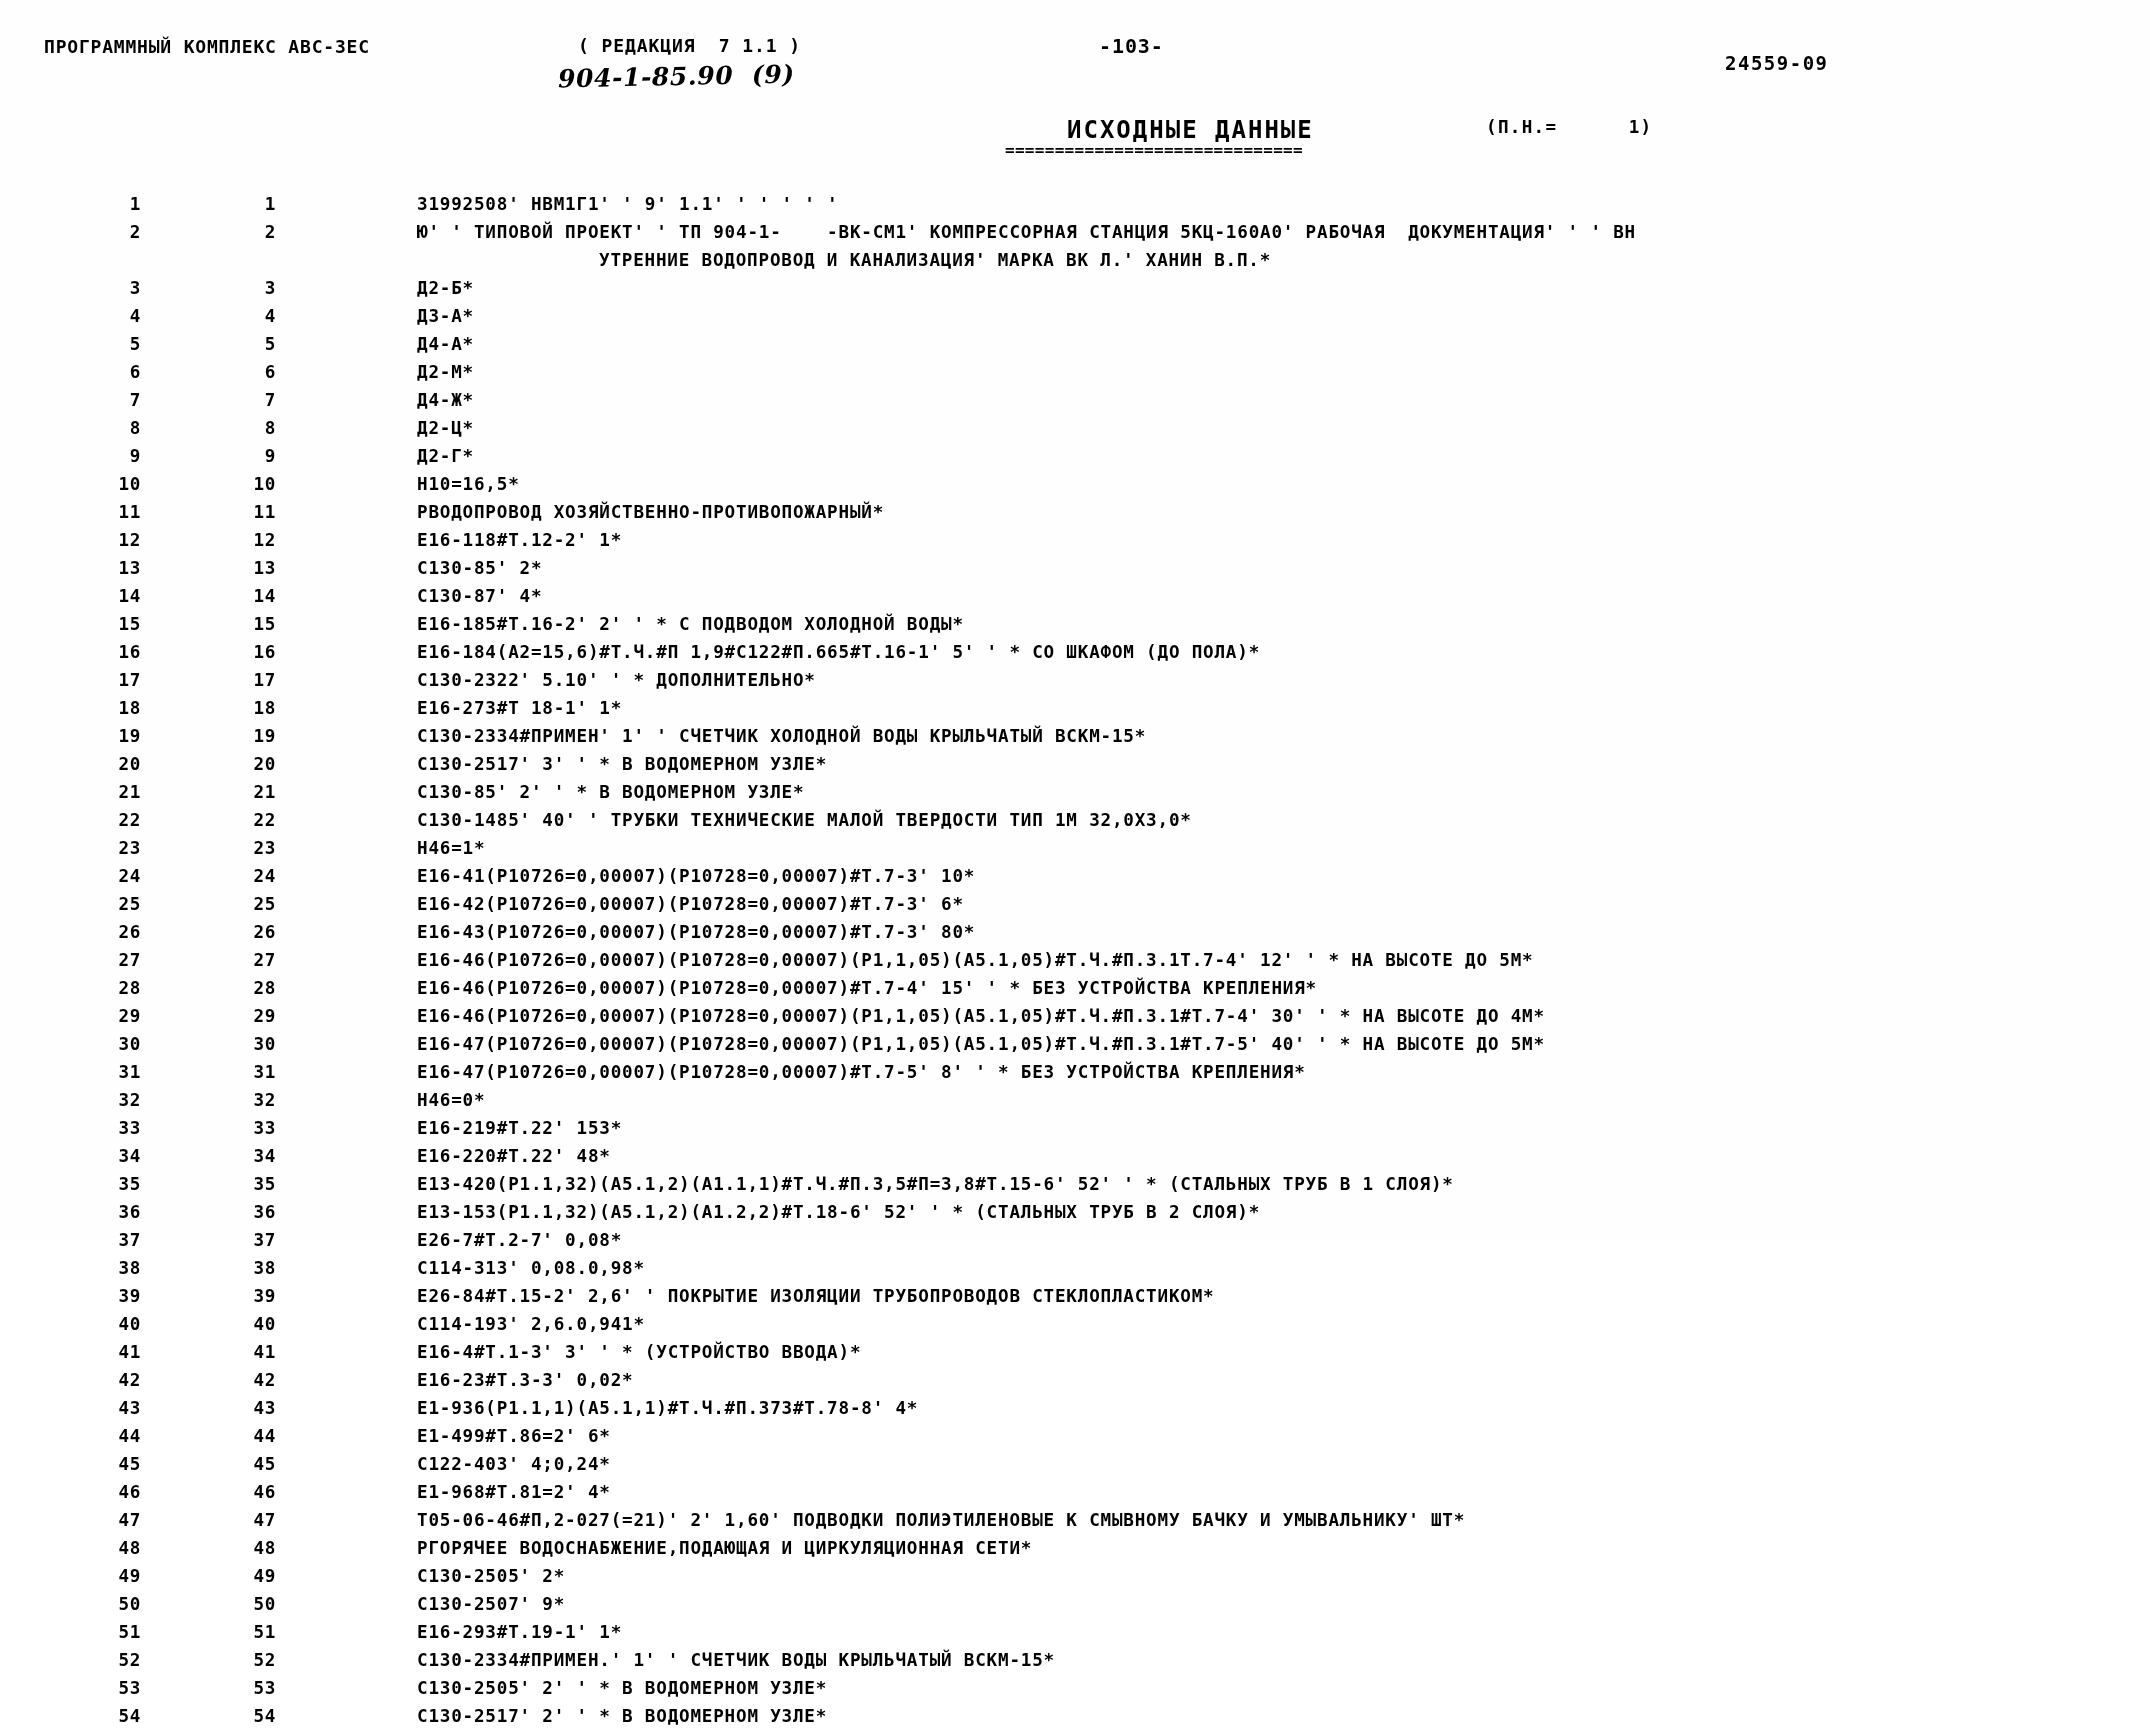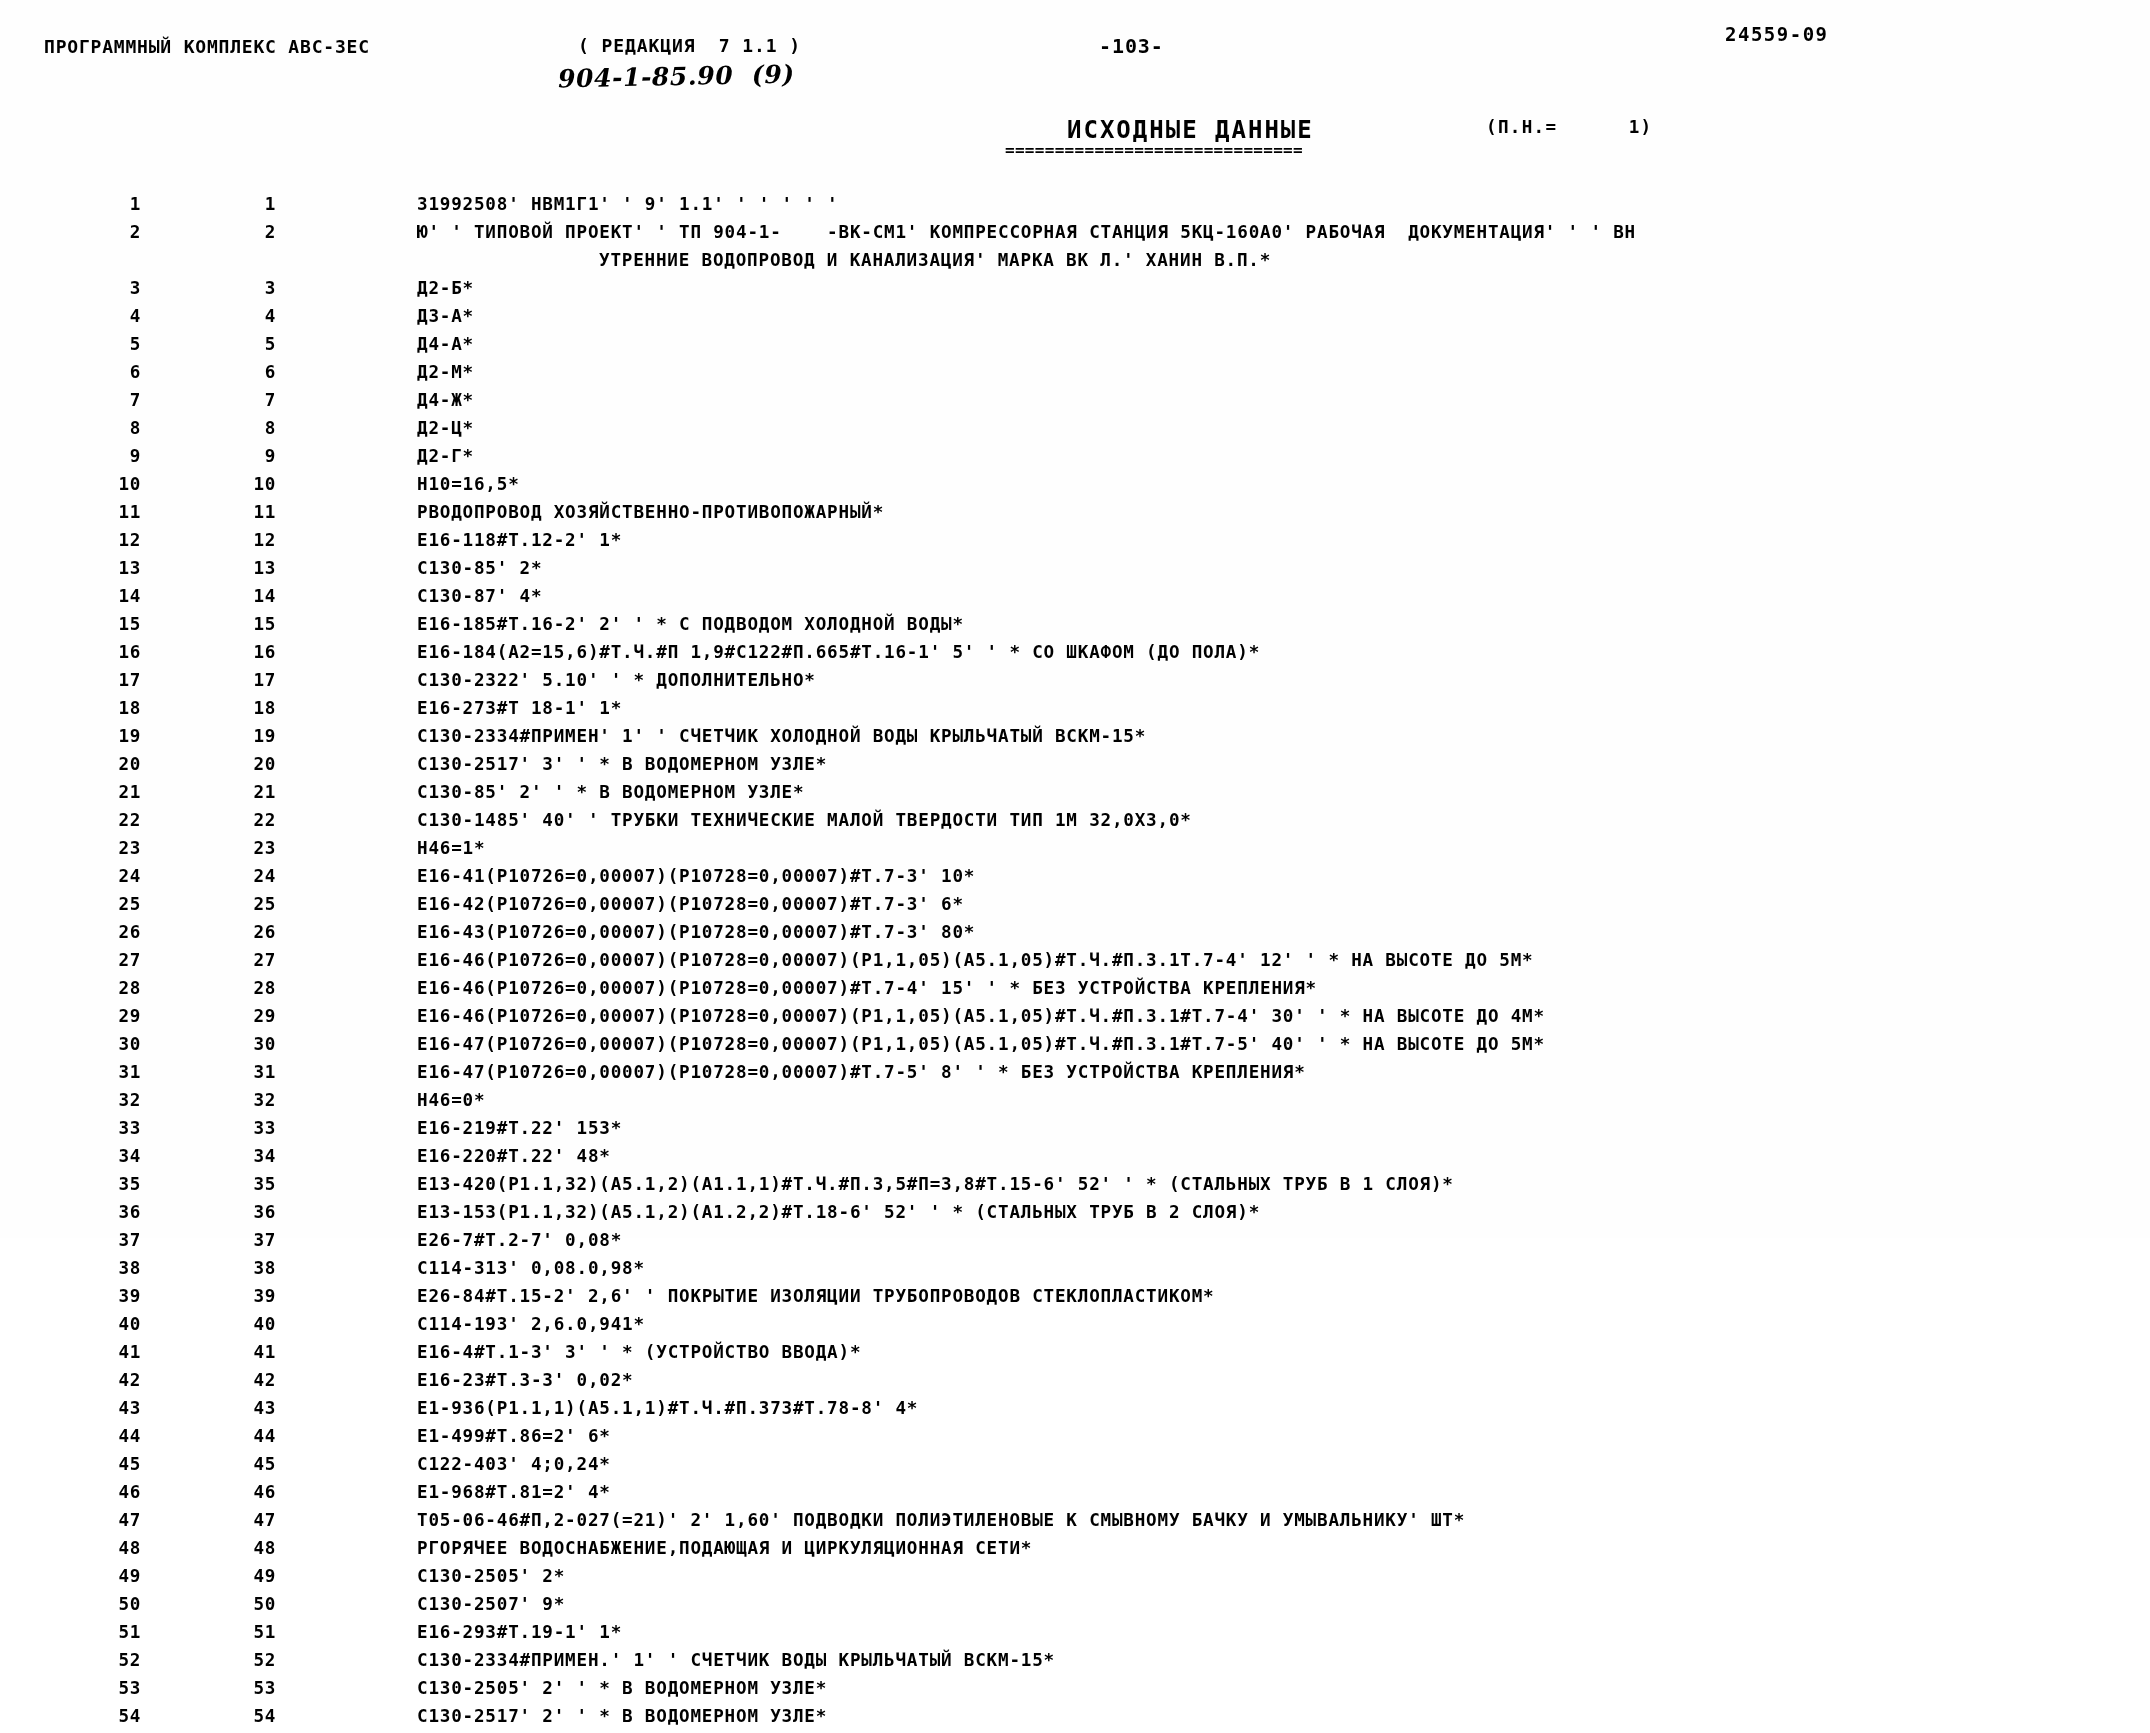--- a/index.html
+++ b/index.html
@@ -47,21 +47,21 @@
     left: 1099px;
     top: 34px;
     font-size: 20px;
     font-weight: 700;
     letter-spacing: 0.9px;
     white-space: pre;
   }
   .hdr-docno {
     position: absolute;
     left: 1725px;
-    top: 23px;
+    top: 52px;
     font-size: 19px;
     font-weight: 700;
     letter-spacing: 1.5px;
     white-space: pre;
   }
   .hdr-hand {
     position: absolute;
     left: 558px;
     top: 62px;
     font-family: "DejaVu Serif", "Liberation Serif", serif;

